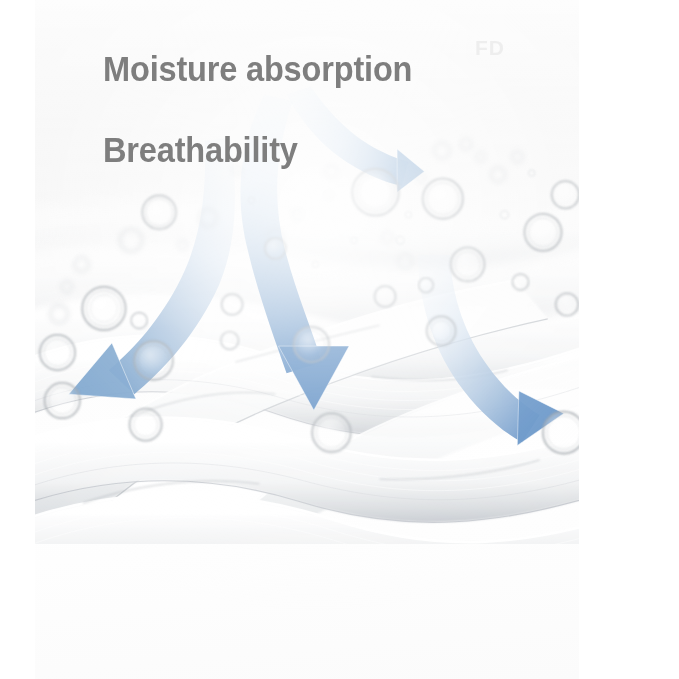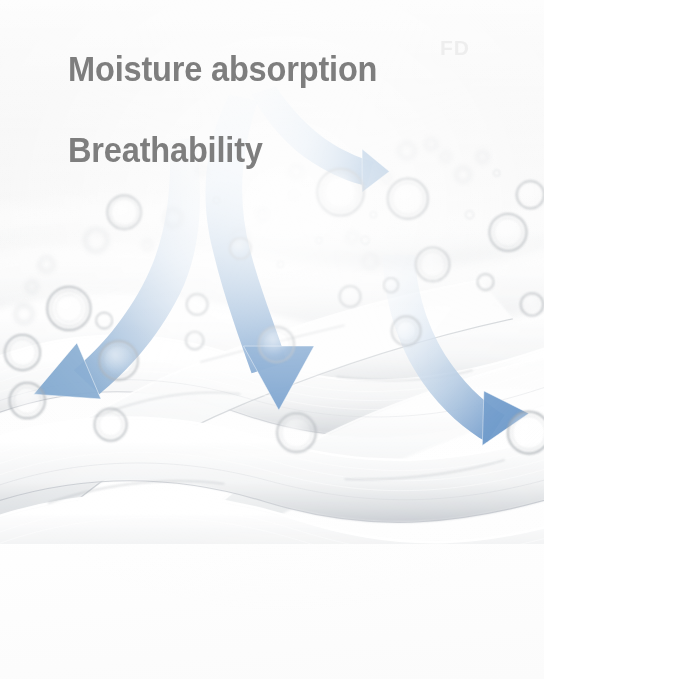--- a/index.html
+++ b/index.html
@@ -7,20 +7,21 @@
     padding: 0;
     background: #ffffff;
   }
   #stage {
     position: relative;
     width: 544px;
     height: 679px;
     overflow: hidden;
     font-family: "Liberation Sans", sans-serif;
     background: #efefef;
+    margin-left: 35px;
   }
 
   
   .bg-base {
     position: absolute;
     inset: 0;
     background:
       linear-gradient(175deg, #ececec 0%, #efefef 14%, #f4f4f4 26%, #fafafa 38%, #fdfdfd 52%, #ffffff 70%, #fbfbfb 100%);
   }
   .bg-vignette {

